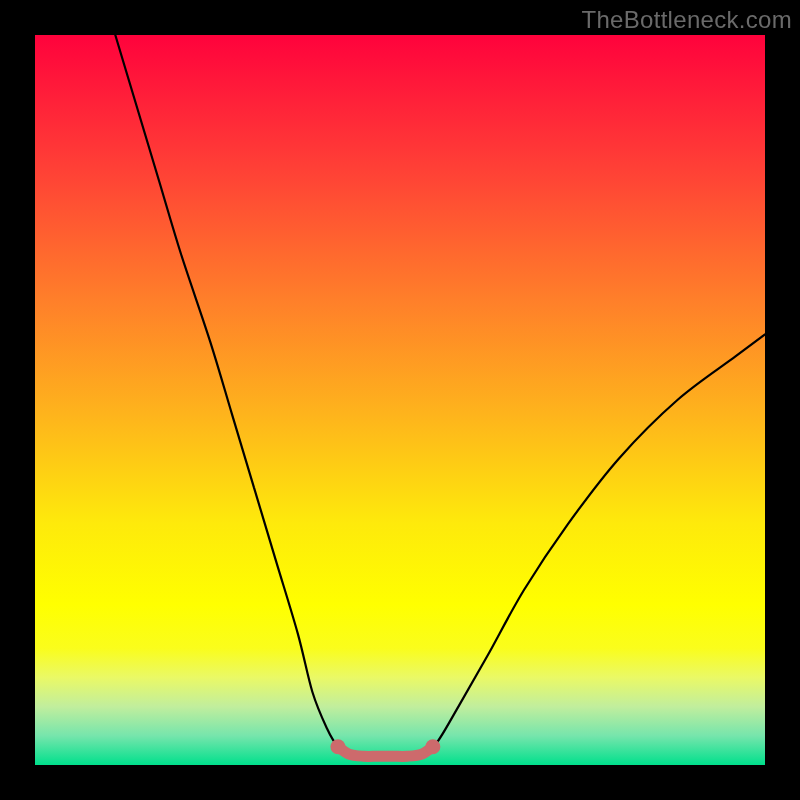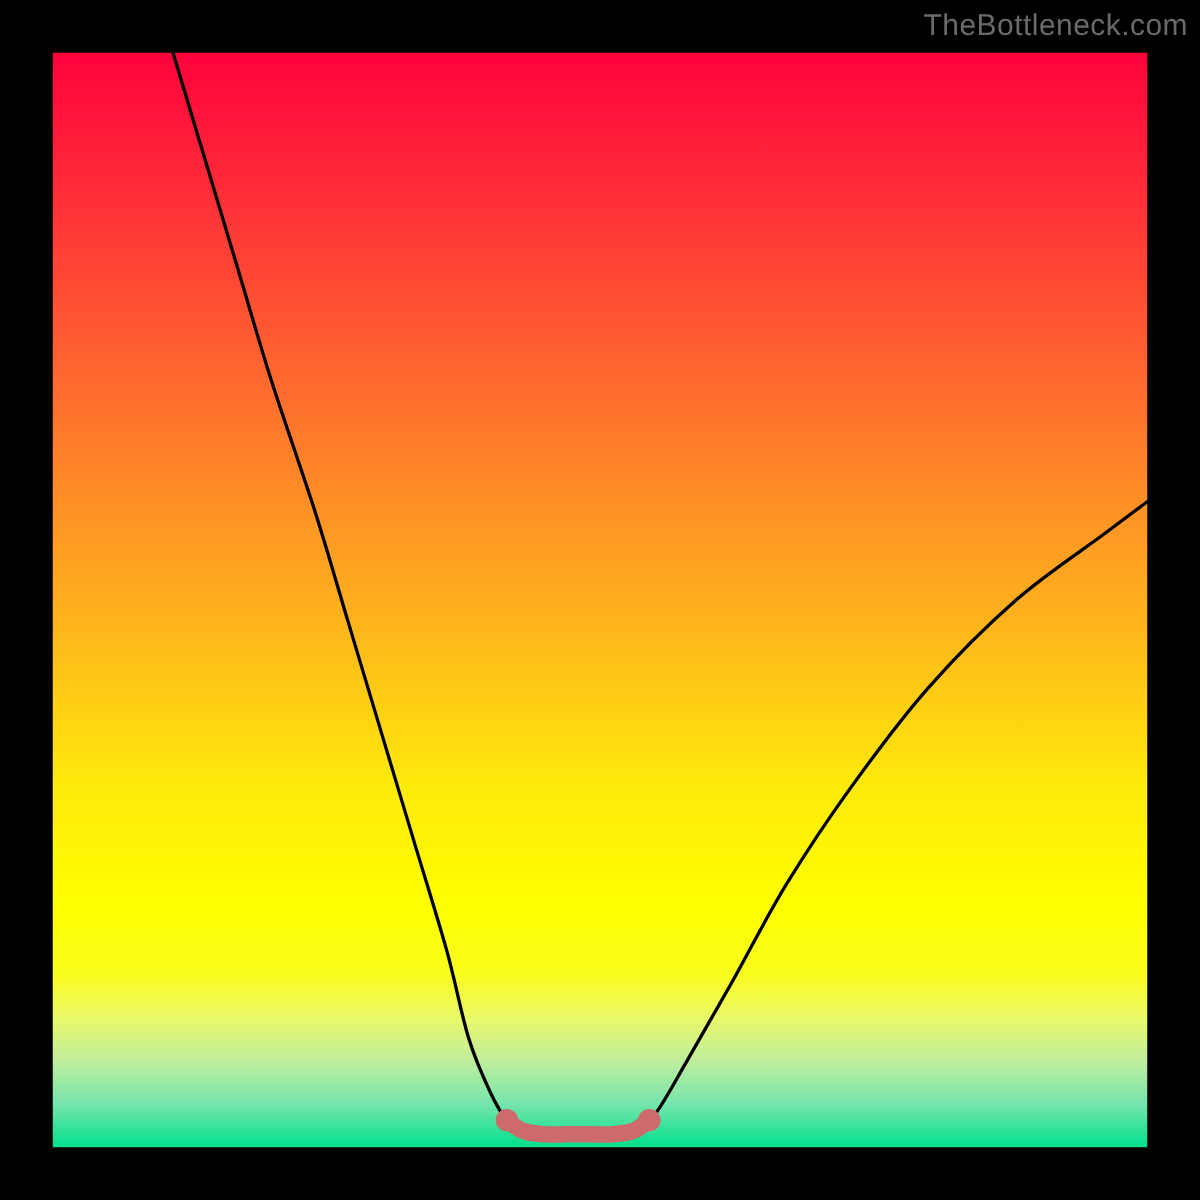--- a/index.html
+++ b/index.html
@@ -24,21 +24,21 @@
     top: 35px;
     width: 730px;
     height: 730px;
     
   }
   .watermark {
     position: absolute;
     top: 6px;
     right: 8px;
     font-family: Arial, Helvetica, sans-serif;
-    font-size: 20px;
+    font-size: 24px;
     color: #6a6a6a;
     letter-spacing: 0.3px;
     user-select: none;
   }
   svg.curves {
     position: absolute;
     left: 0;
     top: 0;
   }
 </style>

